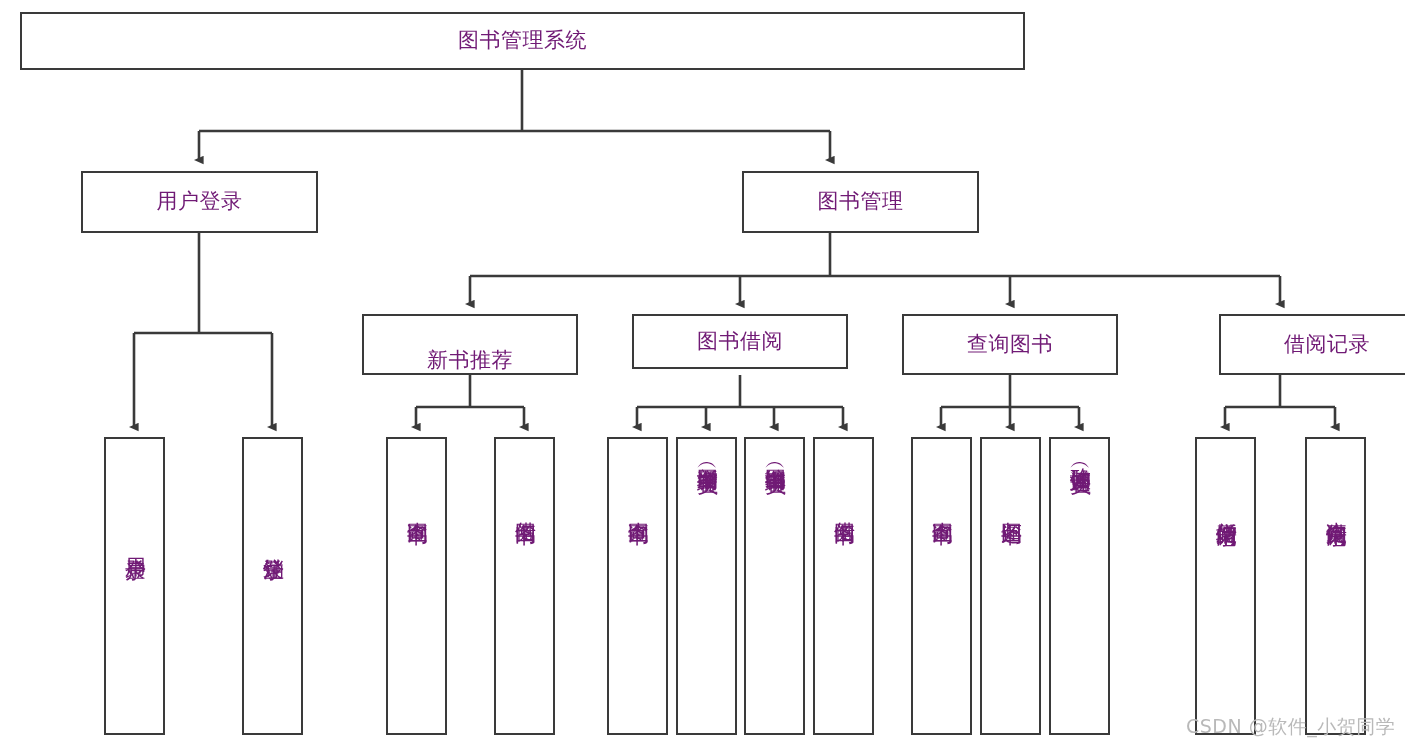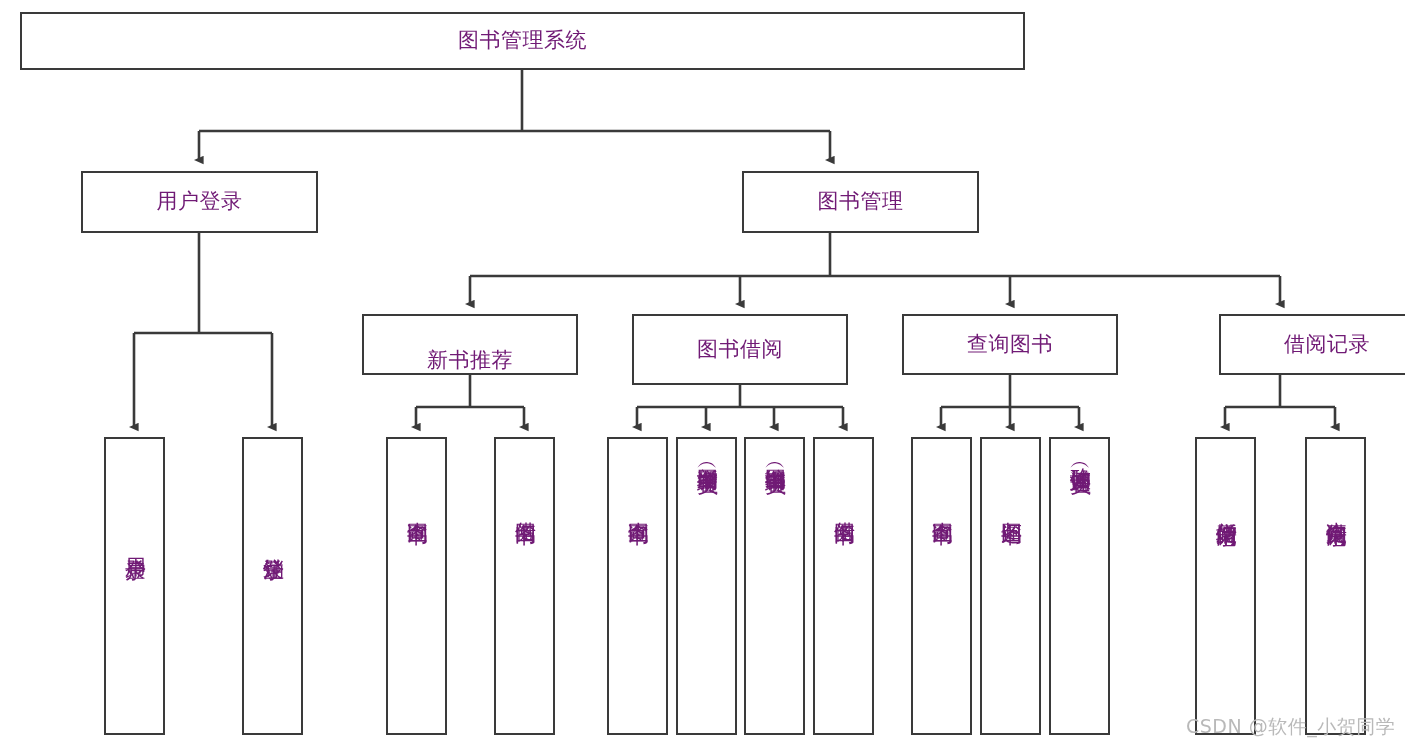--- a/index.html
+++ b/index.html
@@ -128,21 +128,21 @@
   <div class="node node-h" style="left:81px; top:171px; width:237px; height:62px;">
     <span class="label">用户登录</span>
   </div>
   <div class="node node-h" style="left:742px; top:171px; width:237px; height:62px;">
     <span class="label">图书管理</span>
   </div>
 
   <div class="node node-h" style="left:362px; top:314px; width:216px; height:61px;align-items:flex-end;">
     <span class="label">新书推荐</span>
   </div>
-  <div class="node node-h" style="left:632px; top:314px; width:216px; height:71px;">
+  <div class="node node-h" style="left:632px; top:314px; width:216px; height:55px;">
     <span class="label">图书借阅</span>
   </div>
   <div class="node node-h" style="left:902px; top:314px; width:216px; height:61px;">
     <span class="label">查询图书</span>
   </div>
   <div class="node node-h" style="left:1172px; top:314px; width:216px; height:61px;margin-left:47px;">
     <span class="label">借阅记录</span>
   </div>
 
   <div class="node node-v mid2" style="left:104px; top:437px; width:61px; height:298px;">

